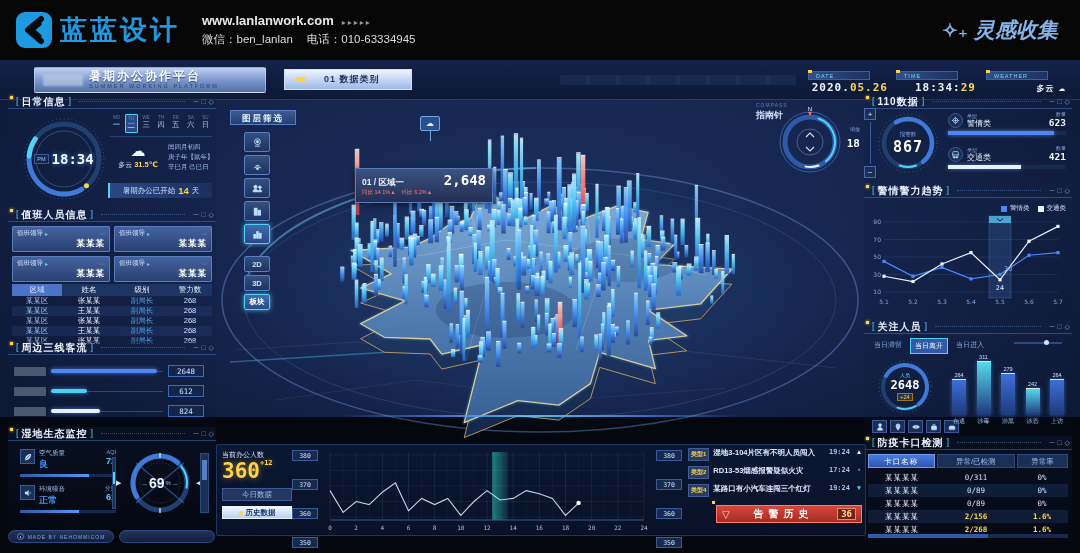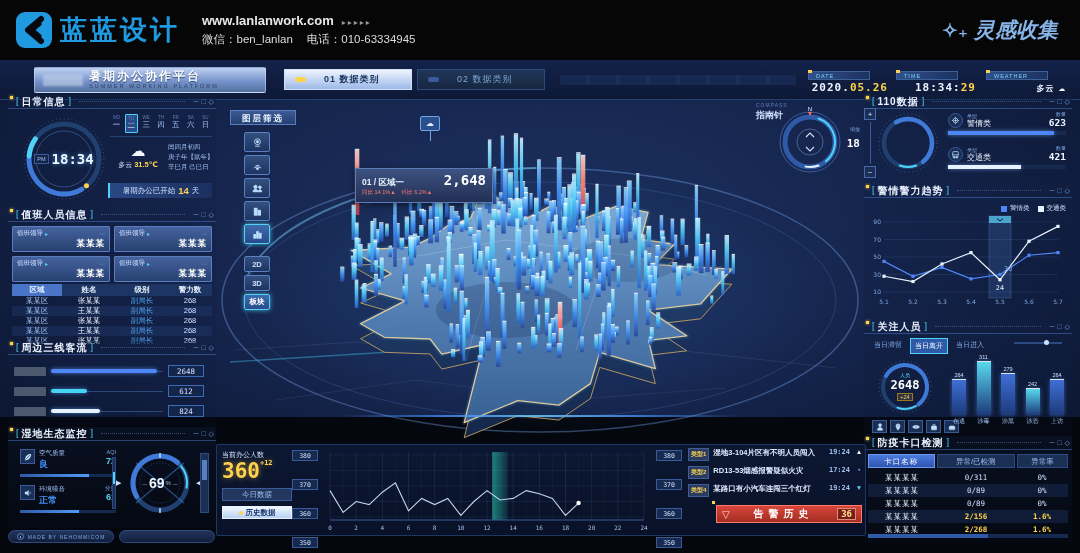--- a/index.html
+++ b/index.html
@@ -91,21 +91,21 @@
   #daily-notice b { color:#ffd34d; font-size:9.5px; }
 
   
   #duty-cards { position:absolute; left:4px; top:18px; right:4px; display:grid; grid-template-columns:1fr 1fr; gap:4px; }
   .duty-card { height:26px; background:linear-gradient(180deg,#45639f,#27406f); border:1px solid #5a7ec0; border-radius:1px; padding:2px 4px; }
   .dc-top { display:flex; align-items:center; font-size:6.5px; color:#cfe0ff; gap:2px; }
   .dc-arr { color:#4fd2f5; font-size:6px; } .dc-dots { margin-left:auto; color:#8fb0e0; font-size:6px; }
   .dc-name { text-align:right; color:#fff; font-size:8.5px; font-weight:bold; letter-spacing:1px; }
   #duty-table { position:absolute; left:4px; top:76px; right:4px; font-size:7.5px; }
   .dt-row { display:flex; height:10px; line-height:10px; }
-  .dt-row.hd { height:12px; line-height:12px; background:#1d3563; color:#e8f2ff; font-weight:bold; }
+  .dt-row.hd { height:12px; line-height:12px; background:#1d3563; color:#e8f2ff; font-weight:normal; }
   .dt-row.hd .dt-c:first-child { background:#4a74c8; }
   .dt-c { text-align:center; }
   .dt-c:nth-child(1){width:25%; color:#9fc0f0;} .dt-c:nth-child(2){width:27%; color:#e8f2ff;}
   .dt-c:nth-child(3){width:26%; color:#4fa0e8;} .dt-c:nth-child(4){width:22%; color:#cfe0ff;}
   .dt-row.hd .dt-c { color:#e8f2ff; }
   .dt-row.odd { background:rgba(42,74,138,.28); }
 
   
   #flow-bars { position:absolute; left:6px; top:24px; right:4px; }
   .fl-row { display:flex; align-items:center; height:12px; margin-bottom:8px; gap:5px; }
@@ -304,24 +304,20 @@
         <span class="censor"></span>
         <div class="tp-main">
           <span class="tp-title">暑期办公协作平台</span>
           <span class="tp-sub">SUMMER WORKING PLATFORM</span>
         </div>
       </div>
       <div id="topbar-tabs">
           <div class="tb-tab active">
             <span class="tb-pill"></span>
             <span class="tb-lab">01 数据类别</span>
-          </div>
-          <div class="tb-tab">
-            <span class="tb-pill"></span>
-            <span class="tb-lab">02 数据类别</span>
           </div>
         </div>
       <div class="deco-strip"></div>
       <div class="info-plate" id="plate-date">
         <div class="ip-tab">
             <span class="ip-lab">DATE</span>
           </div>
         <div class="ip-val"><span>2020.</span><span class="yel">05.26</span></div>
       </div>
       <div class="info-plate" id="plate-time">
@@ -1453,20 +1449,24 @@
           <span class="ph-ic">─</span>
           <span class="ph-ic">□</span>
           <span class="ph-ic">◇</span>
         </div>
       <div id="g110"><svg viewBox="0 0 64 64" width="64" height="64">
             <circle cx="32" cy="32" r="29" fill="none" stroke="rgba(110,160,230,.4)" stroke-width="1" stroke-dasharray="1 3"></circle>
             <circle cx="32" cy="32" r="24" fill="none" stroke="#20406f" stroke-width="4.5"></circle>
             <circle cx="32" cy="32" r="24" fill="none" stroke="#3f7ad8" stroke-width="4.5" stroke-dasharray="71.20943348136865 150.79644737231007" transform="rotate(-120 32 32)" stroke-linecap="round"></circle>
             <circle cx="32" cy="32" r="24" fill="none" stroke="#4fd2f5" stroke-width="2" stroke-dasharray="16.755160819145562 150.79644737231007" transform="rotate(70 32 32)" stroke-linecap="round"></circle>
           </svg></div>
+      <div class="g110-face" style="left:12px; top:16px; width:64px; height:64px;">
+        <span class="g110-lab">报警数</span>
+        <span class="g110-val">867</span>
+      </div>
       <div class="d110-row" id="d110-r1">
           <div class="d110-line">
             <span class="d110-ic">
               <svg viewBox="0 0 16 16" width="11" height="11" stroke="#bfe0ff" stroke-width="1.1" fill="#bfe0ff">
                 <circle cx="8" cy="8" r="3.4" fill="none"></circle>
                 <circle cx="8" cy="8" r="1.2"></circle>
                 <path d="M8 2.8v1.6M8 11.6v1.6M2.8 8h1.6M11.6 8h1.6" fill="none"></path>
               </svg>
             </span>
             <div class="d110-t">

